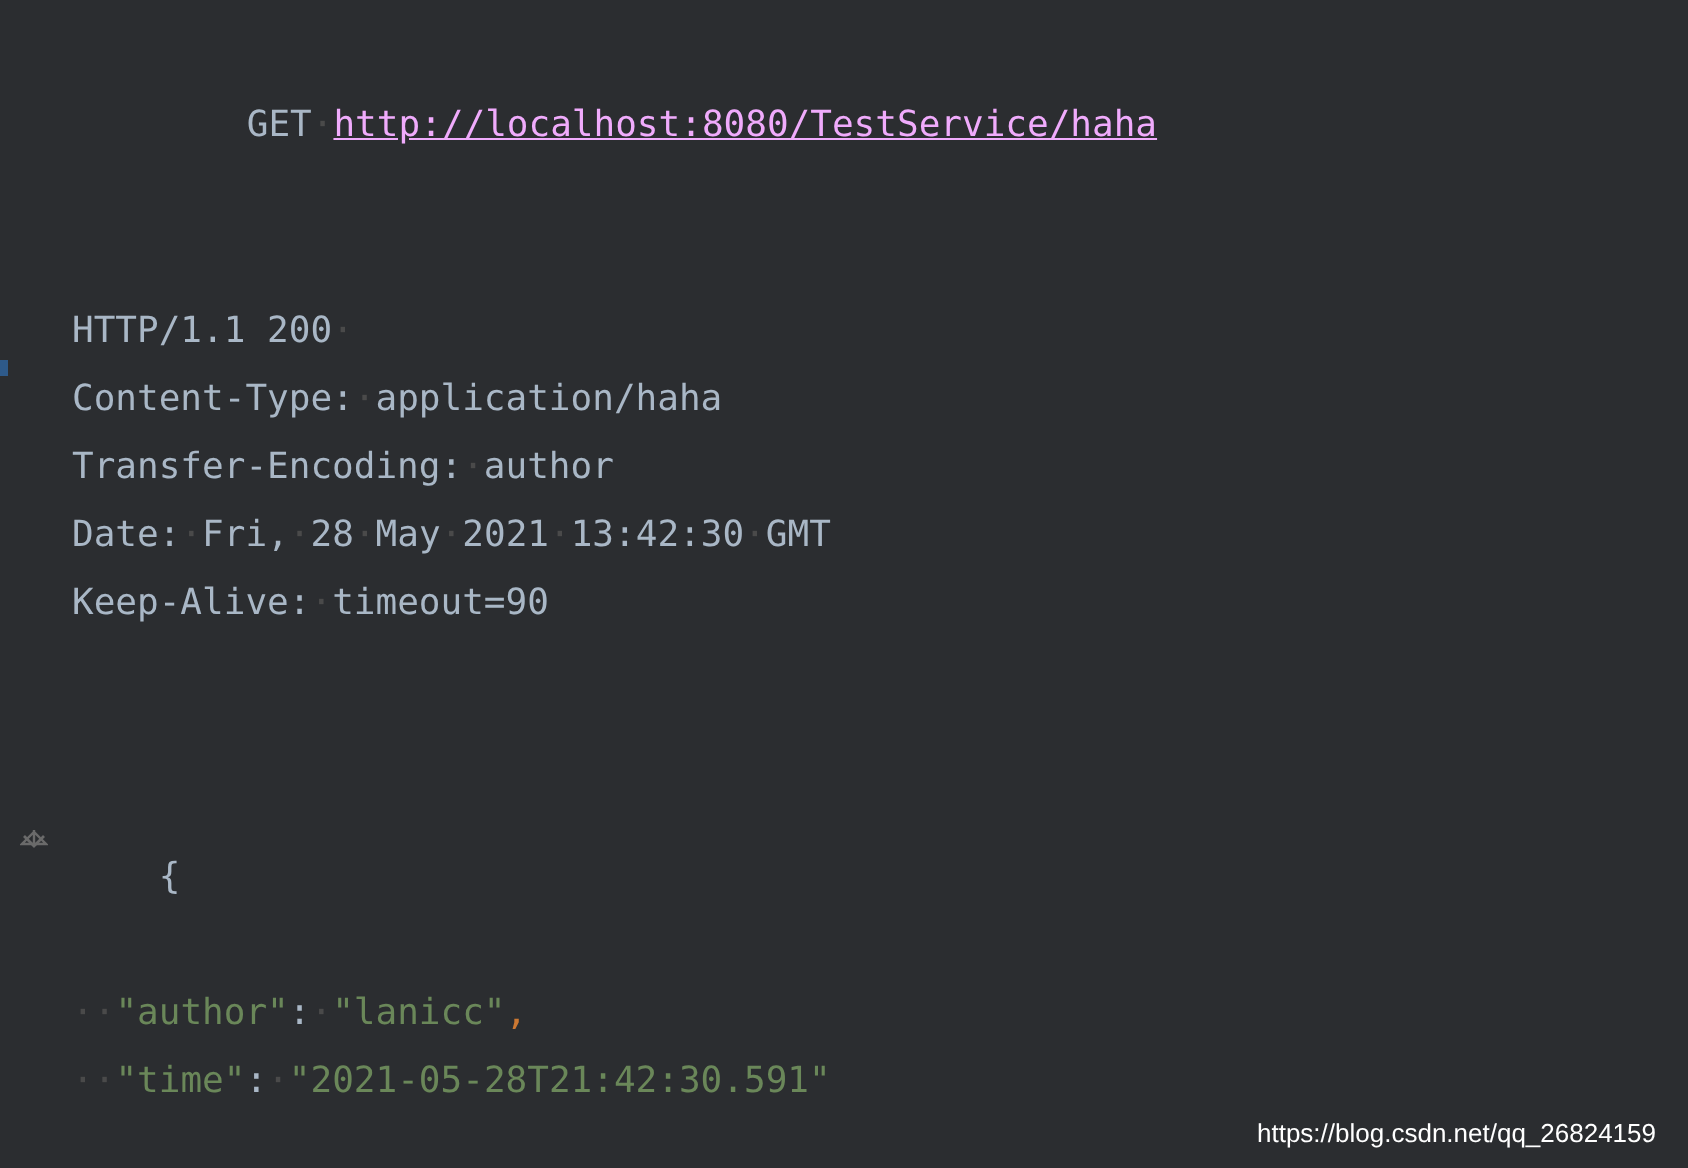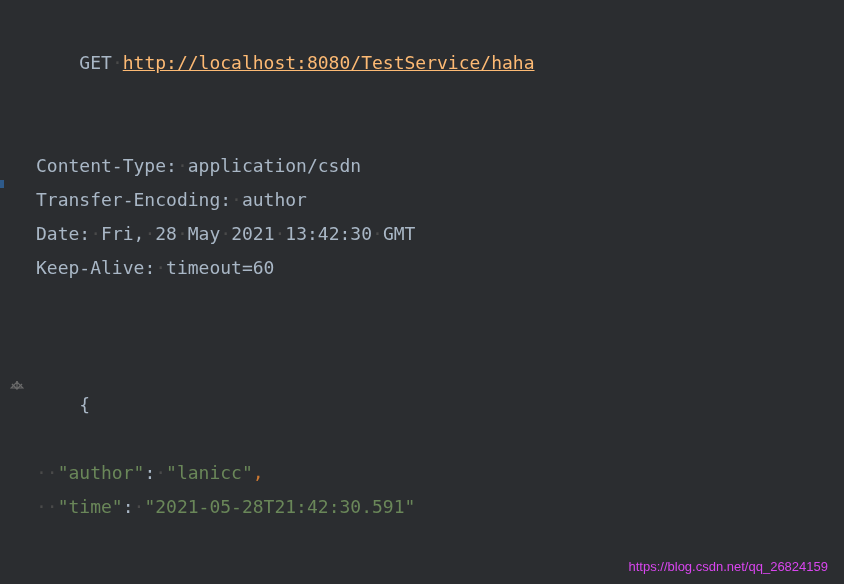--- a/index.html
+++ b/index.html
@@ -31,25 +31,26 @@
       left: 8px;
       width: 18px;
       height: 18px;
       display: inline-flex;
       align-items: center;
       justify-content: center;
       top: 50%;
       transform: translateY(-50%);
     }
     .link {
-      color: #fdba74;
+      color: #f0abfc;
       text-decoration: underline;
     }
     .method {
       color: #a9b7c6;
+      margin-left: 44px;
     }
     .header-text {
       color: #a9b7c6;
     }
     .ws-dot {
       color: #4a4a4a;
     }
     .brace {
       color: #a9b7c6;
     }
@@ -74,21 +75,21 @@
       top: 180px;
       width: 4px;
       height: 8px;
       background: #2e5a8a;
     }
     .watermark {
       position: absolute;
       bottom: 10px;
       right: 16px;
       font-size: 13px;
-      color: #d946ef;
+      color: #ffffff;
       font-family: Arial, sans-serif;
     }
     .blank-line {
       height: 34px;
     }
     svg {
       display: block;
     }
   </style>
 </head>
@@ -97,28 +98,29 @@
 <div class="left-margin"></div>
 
 <div class="editor">
 
   <div class="line">
     <span class="method">GET</span><span class="ws-dot">·</span><a class="link">http://localhost:8080/TestService/haha</a>
   </div>
 
   <div class="blank-line"></div>
 
+  <div class="line"><span class="header-text"><span>HTTP/1.1 200</span></span><span class="ws-dot">·</span></div>
 
-  <div class="line"><span class="header-text">Content-Type</span><span class="header-text">:</span><span class="ws-dot">·</span><span class="header-text">application/csdn</span></div>
+  <div class="line"><span class="header-text">Content-Type</span><span class="header-text">:</span><span class="ws-dot">·</span><span class="header-text">application/haha</span></div>
 
   <div class="line"><span class="header-text">Transfer-Encoding</span><span class="header-text">:</span><span class="ws-dot">·</span><span class="header-text">author</span></div>
 
   <div class="line"><span class="header-text">Date</span><span class="header-text">:</span><span class="ws-dot">·</span><span class="header-text">Fri,</span><span class="ws-dot">·</span><span class="header-text">28</span><span class="ws-dot">·</span><span class="header-text">May</span><span class="ws-dot">·</span><span class="header-text">2021</span><span class="ws-dot">·</span><span class="header-text">13:42:30</span><span class="ws-dot">·</span><span class="header-text">GMT</span></div>
 
-  <div class="line"><span class="header-text">Keep-Alive</span><span class="header-text">:</span><span class="ws-dot">·</span><span class="header-text">timeout=60</span></div>
+  <div class="line"><span class="header-text">Keep-Alive</span><span class="header-text">:</span><span class="ws-dot">·</span><span class="header-text">timeout=90</span></div>
 
 
   <div class="blank-line"></div>
 
   <div class="line">
     <span class="gutter-icon">
       <svg width="14" height="14" viewBox="0 0 14 14">
           <path d="M1 1 L7 1 L7 7 Z M13 1 L7 1 L7 7 Z" stroke="#6a6a6a" stroke-width="1.2" fill="none" transform="rotate(180 7 4)"></path>
           <path d="M2 3 L7 8 L12 3" stroke="#6a6a6a" stroke-width="1.4" fill="none"></path>
         </svg>

